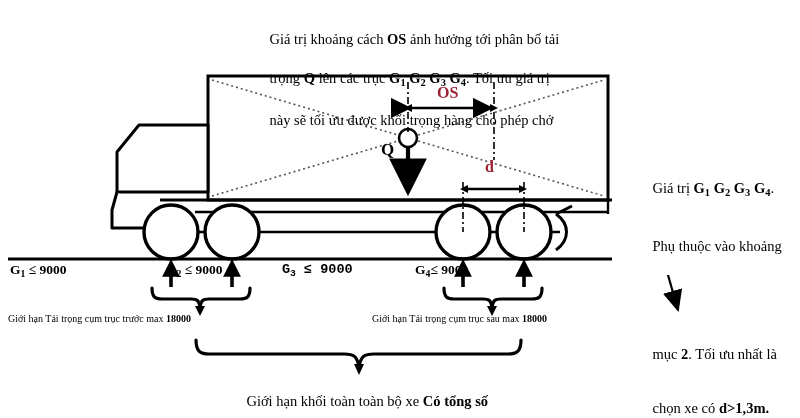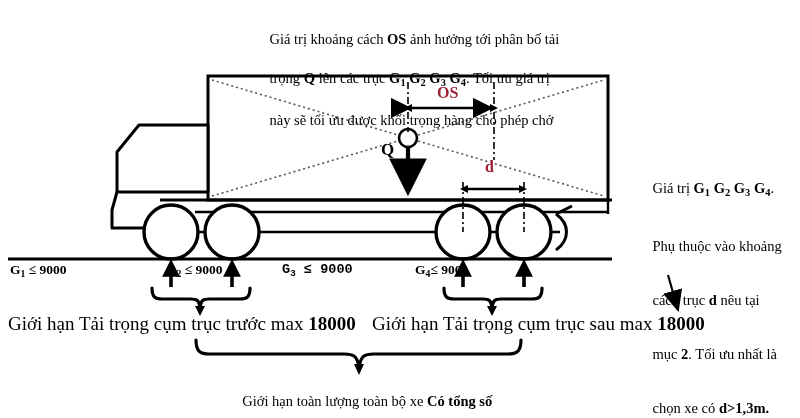--- a/index.html
+++ b/index.html
@@ -48,21 +48,21 @@
   #q-label{left:381px;top:140px;font-size:17px;font-weight:bold;}
 
   
   .axlelab{font-size:13.5px;font-weight:bold;}
   #g1-label{left:10px;top:262px;}
   #g2-label{left:140px;top:262px;margin-left:26px;}
   #g3-label{left:282px;top:262px;font-family:Liberation Mono, monospace;}
   #g4-label{left:415px;top:262px;}
 
   
-  .capt{font-size:19px;}
+  .capt{font-size:10px;}
   .capt b{font-weight:bold;}
   #cap-front{left:8px;top:313px;}
   #cap-rear{left:372px;top:313px;}
 
   #cap-total{
     left:150px;top:371px;width:420px;
     font-size:14.5px;line-height:20px;text-align:center;
   }
   #cap-total b{font-weight:bold;}
 </style>
@@ -172,36 +172,36 @@
 
   <div class="txt serif" id="top-note">
     <span><span>Giá trị khoảng cách </span><b>OS</b><span> ảnh hưởng tới phân bố tải</span></span><br>
     <span><span>trọng </span><b>Q</b><span> lên các trục </span><b>G</b><b class="sub">1</b> <b>G</b><b class="sub">2</b> <b>G</b><b class="sub">3</b> <b>G</b><b class="sub">4</b><span>. Tối ưu giá trị</span></span><br>
     <span>này sẽ tối ưu được khối trọng hàng cho phép chở</span>
   </div>
 
   <div class="txt serif" id="right-note">
     <span><span>Giá trị </span><b>G</b><b class="sub">1</b> <b>G</b><b class="sub">2</b> <b>G</b><b class="sub">3</b> <b>G</b><b class="sub">4</b><span>.</span></span><br>
     <span>Phụ thuộc vào khoảng</span><br>
-    <span><span>cách trục </span><b>d</b><span> nêu tại</span></span><br>
+    <br>
     <span><span>mục </span><b>2</b><span>. Tối ưu nhất là</span></span><br>
     <span><span>chọn xe có </span><b>d&gt;1,3m.</b></span><br>
     <span class="ital">ví dụ: d = 1310 mm</span>
   </div>
 
   <div class="txt redlab" id="os-label">OS</div>
   <div class="txt redlab" id="d-label">d</div>
   <div class="txt serif" id="q-label">Q</div>
 
   <div class="txt serif axlelab" id="g1-label"><b>G</b><b class="sub">1</b> <b>≤ 9000</b></div>
   <div class="txt serif axlelab" id="g2-label"><b>G</b><b class="sub">2</b> <b>≤ 9000</b></div>
   <div class="txt serif axlelab" id="g3-label"><b>G</b><b class="sub">3</b> <b>≤ 9000</b></div>
   <div class="txt serif axlelab" id="g4-label"><b>G</b><b class="sub">4</b><b>≤ 9000</b></div>
 
   <div class="txt serif capt" id="cap-front"><span>Giới hạn Tải trọng cụm trục trước max </span><b>18000</b></div>
   <div class="txt serif capt" id="cap-rear"><span>Giới hạn Tải trọng cụm trục sau max </span><b>18000</b></div>
 
   <div class="txt serif" id="cap-total">
-    <span><span>Giới hạn toàn lượng toàn bộ xe </span><b>Có tổng số</b></span><br>
+    <span><span>Giới hạn khối toàn toàn bộ xe </span><b>Có tổng số</b></span><br>
     
   </div>
 
 </div>
 
 </body></html>

